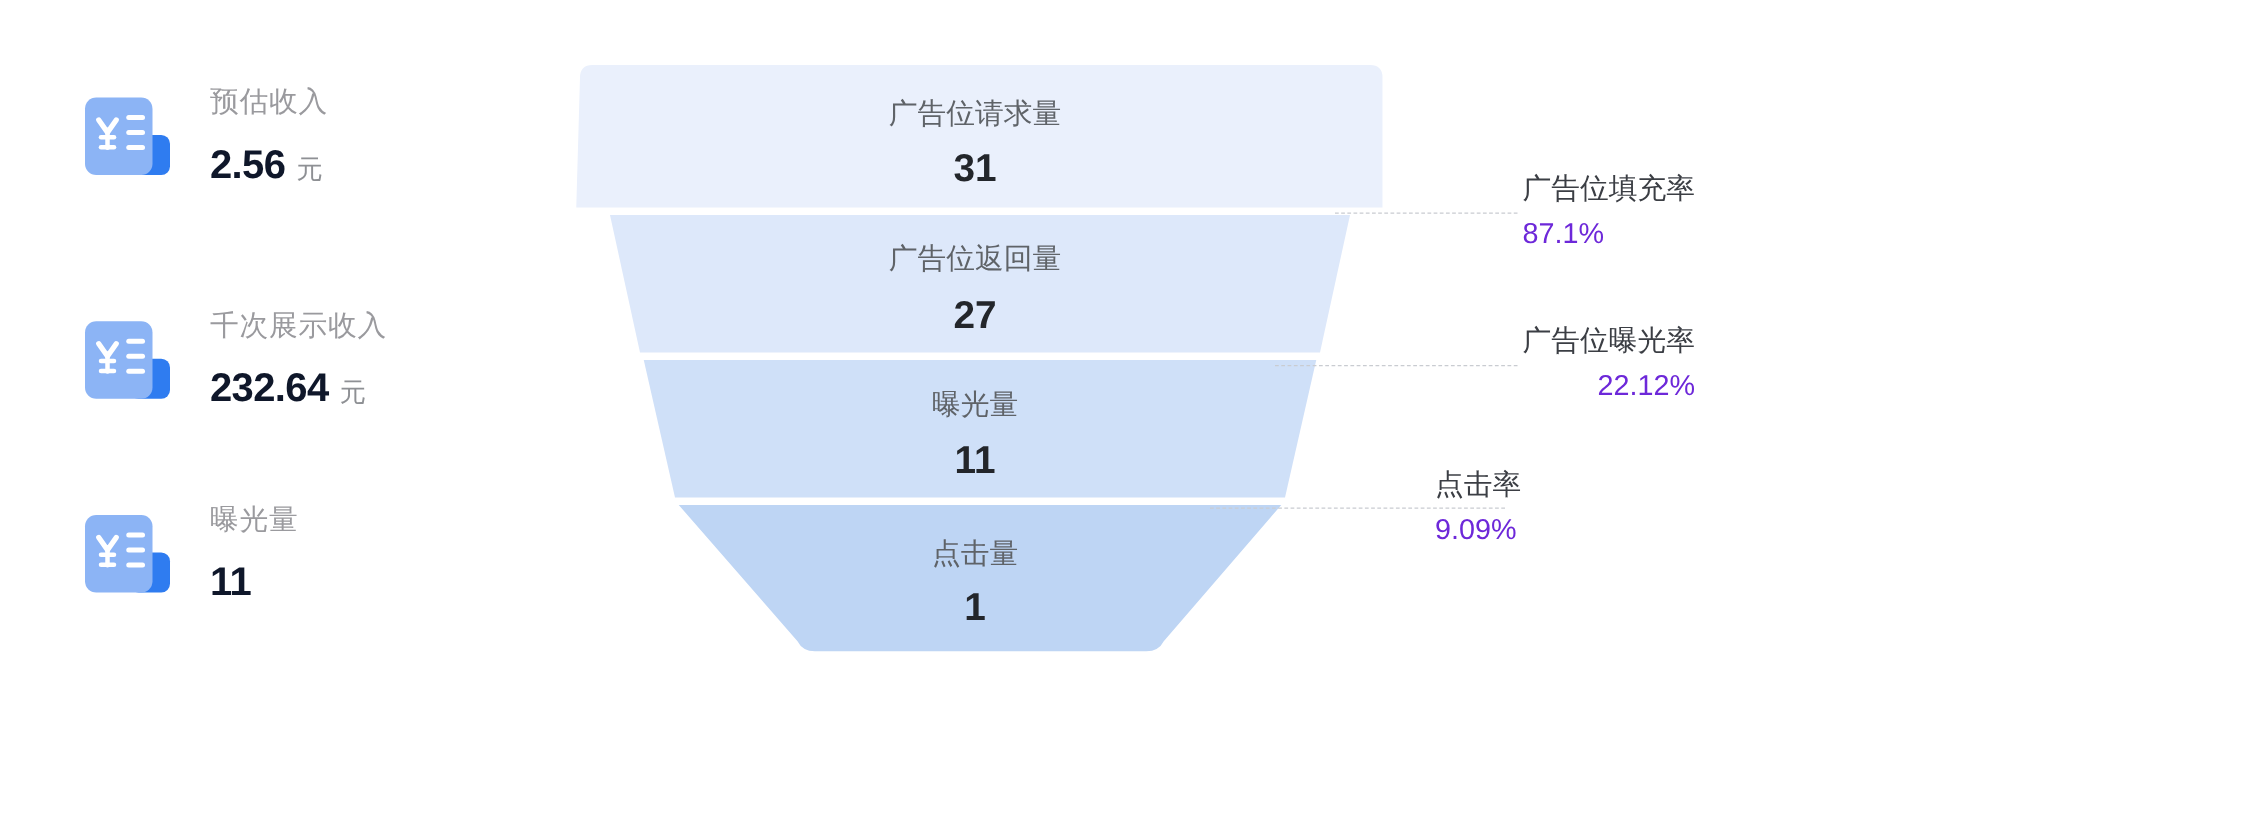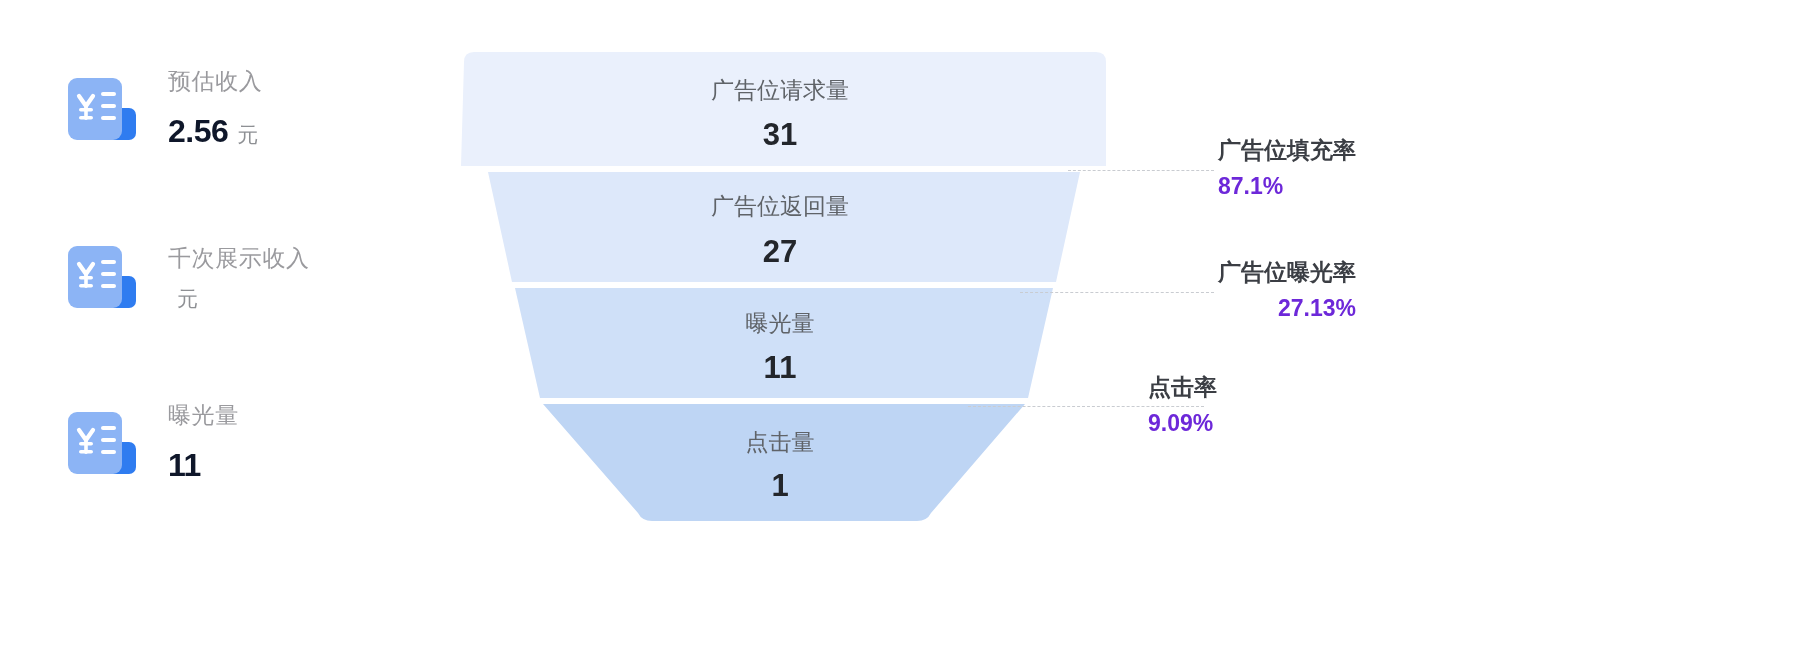--- a/index.html
+++ b/index.html
@@ -28,21 +28,21 @@
     height: 658px;
   }
   .stat {
     position: absolute;
     left: 60px;
     display: flex;
     align-items: center;
     height: 96px;
   }
   .stat-0 { top: 62px; }
-  .stat-1 { top: 230px; }
+  .stat-1 { top: 241px; }
   .stat-2 { top: 396px; }
 
   .stat-icon {
     position: relative;
     width: 84px;
     height: 84px;
     flex: 0 0 84px;
     margin-right: 24px;
   }
   .stat-icon svg { display: block; }
@@ -109,21 +109,20 @@
     position: absolute;
     left: 0;
     top: 0;
     width: 1798px;
     height: 658px;
     pointer-events: none;
   }
   .rate {
     position: absolute;
     pointer-events: auto;
-    font-weight: bold;
   }
   .rate-0 { left: 1218px; top: 134px; }
   .rate-1 { left: 1218px; top: 256px; text-align: right; }
   .rate-2 { left: 1148px; top: 371px; }
 
   .rate-label {
     font-size: 23px;
     color: #3b3e44;
     line-height: 32px;
     white-space: nowrap;
@@ -185,20 +184,21 @@
           <rect x="19" y="48" width="14" height="3.6" rx="1.8" fill="#ffffff"></rect>
           <rect x="24.2" y="34" width="3.6" height="18" rx="1.8" fill="#ffffff"></rect>
           <rect x="41" y="24" width="15" height="4" rx="2" fill="#ffffff"></rect>
           <rect x="41" y="36" width="15" height="4" rx="2" fill="#ffffff"></rect>
           <rect x="41" y="48" width="15" height="4" rx="2" fill="#ffffff"></rect>
         </svg>
       </span>
       <span class="stat-text">
         <span class="stat-label">千次展示收入</span>
         <span class="stat-valrow">
+          <span class="stat-value">232.64</span>
           <span class="stat-unit">元</span>
         </span>
       </span>
     </div>
 
     <div class="stat stat-2">
       <span class="stat-icon">
         <svg width="84" height="84" viewBox="0 0 84 84" aria-hidden="true">
           <rect x="44" y="40" width="32" height="32" rx="7" fill="#2f7cf0"></rect>
           <rect x="8" y="10" width="54" height="62" rx="9" fill="#8cb4f5"></rect>
@@ -258,21 +258,21 @@
     <div class="leader leader-1"></div>
     <div class="leader leader-2"></div>
 
     <div class="rate rate-0">
       <div class="rate-label">广告位填充率</div>
       <div class="rate-value">87.1%</div>
     </div>
 
     <div class="rate rate-1">
       <div class="rate-label">广告位曝光率</div>
-      <div class="rate-value">27.13%</div>
+      <div class="rate-value">22.12%</div>
     </div>
 
     <div class="rate rate-2">
       <div class="rate-label">点击率</div>
       <div class="rate-value">9.09%</div>
     </div>
 
   </div>
 
 </div>

